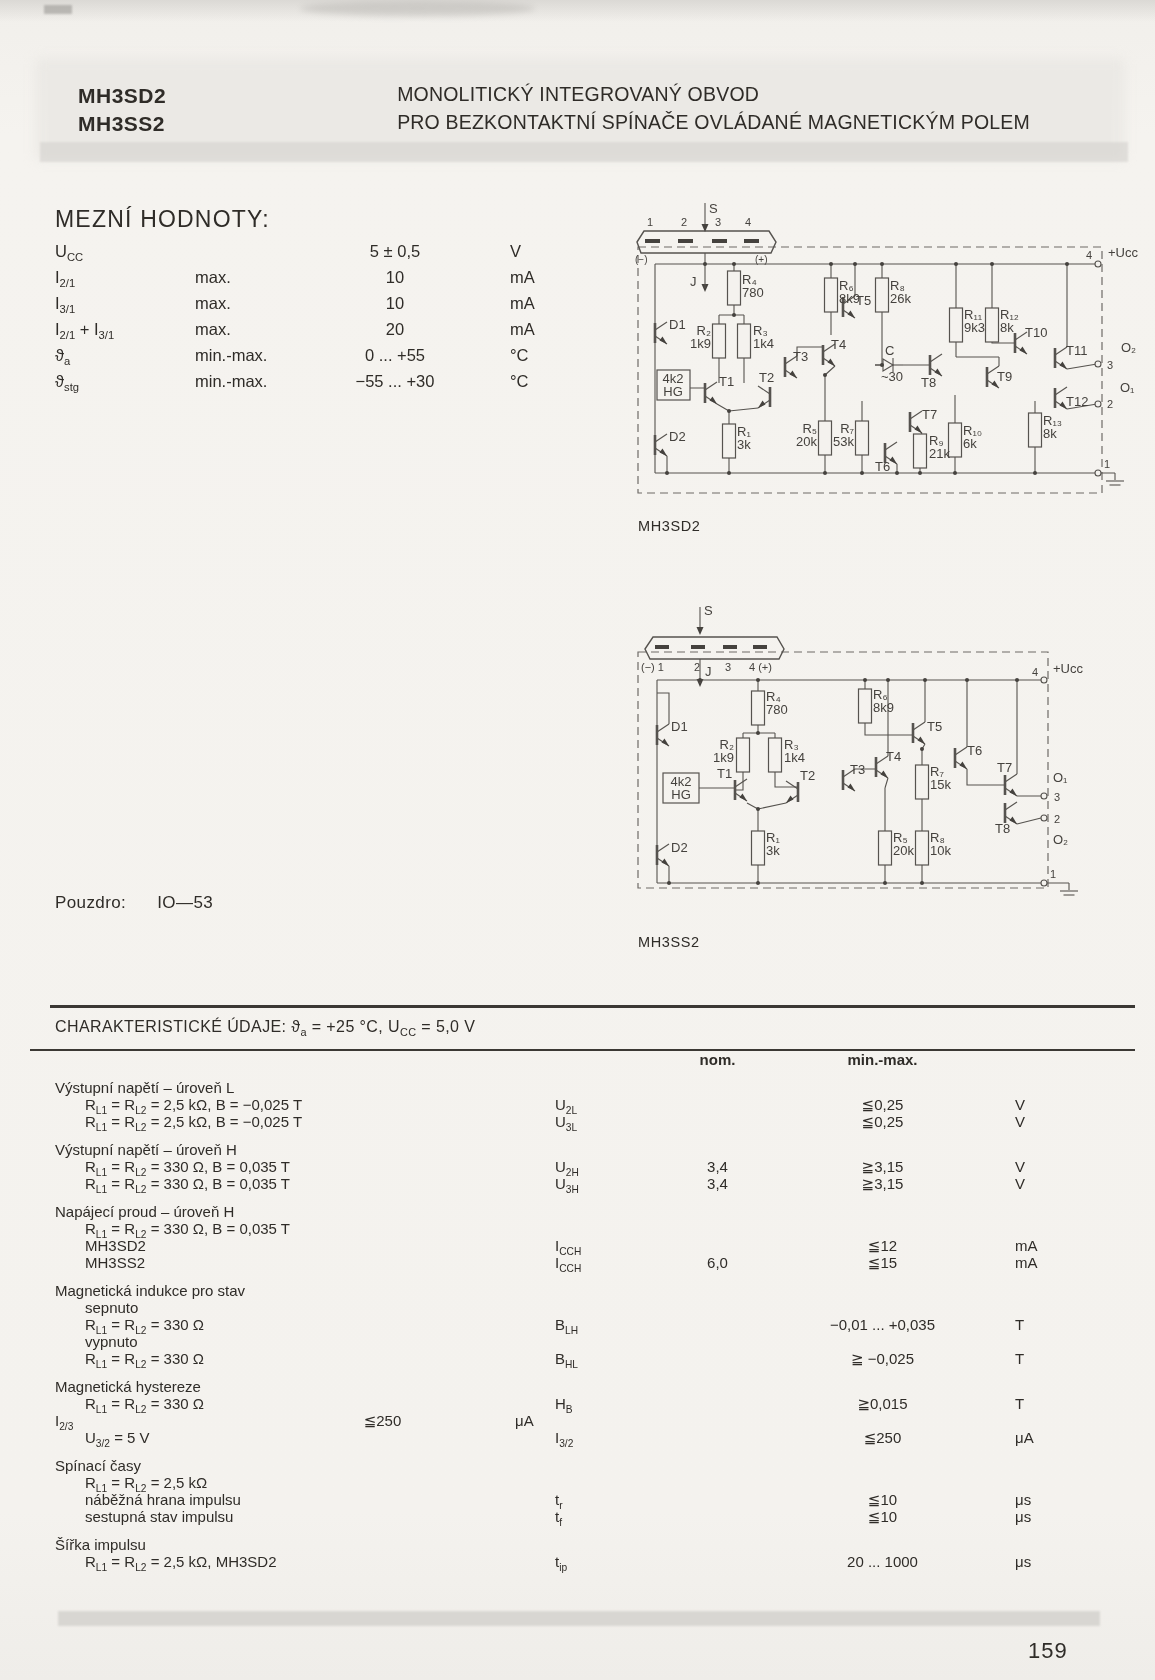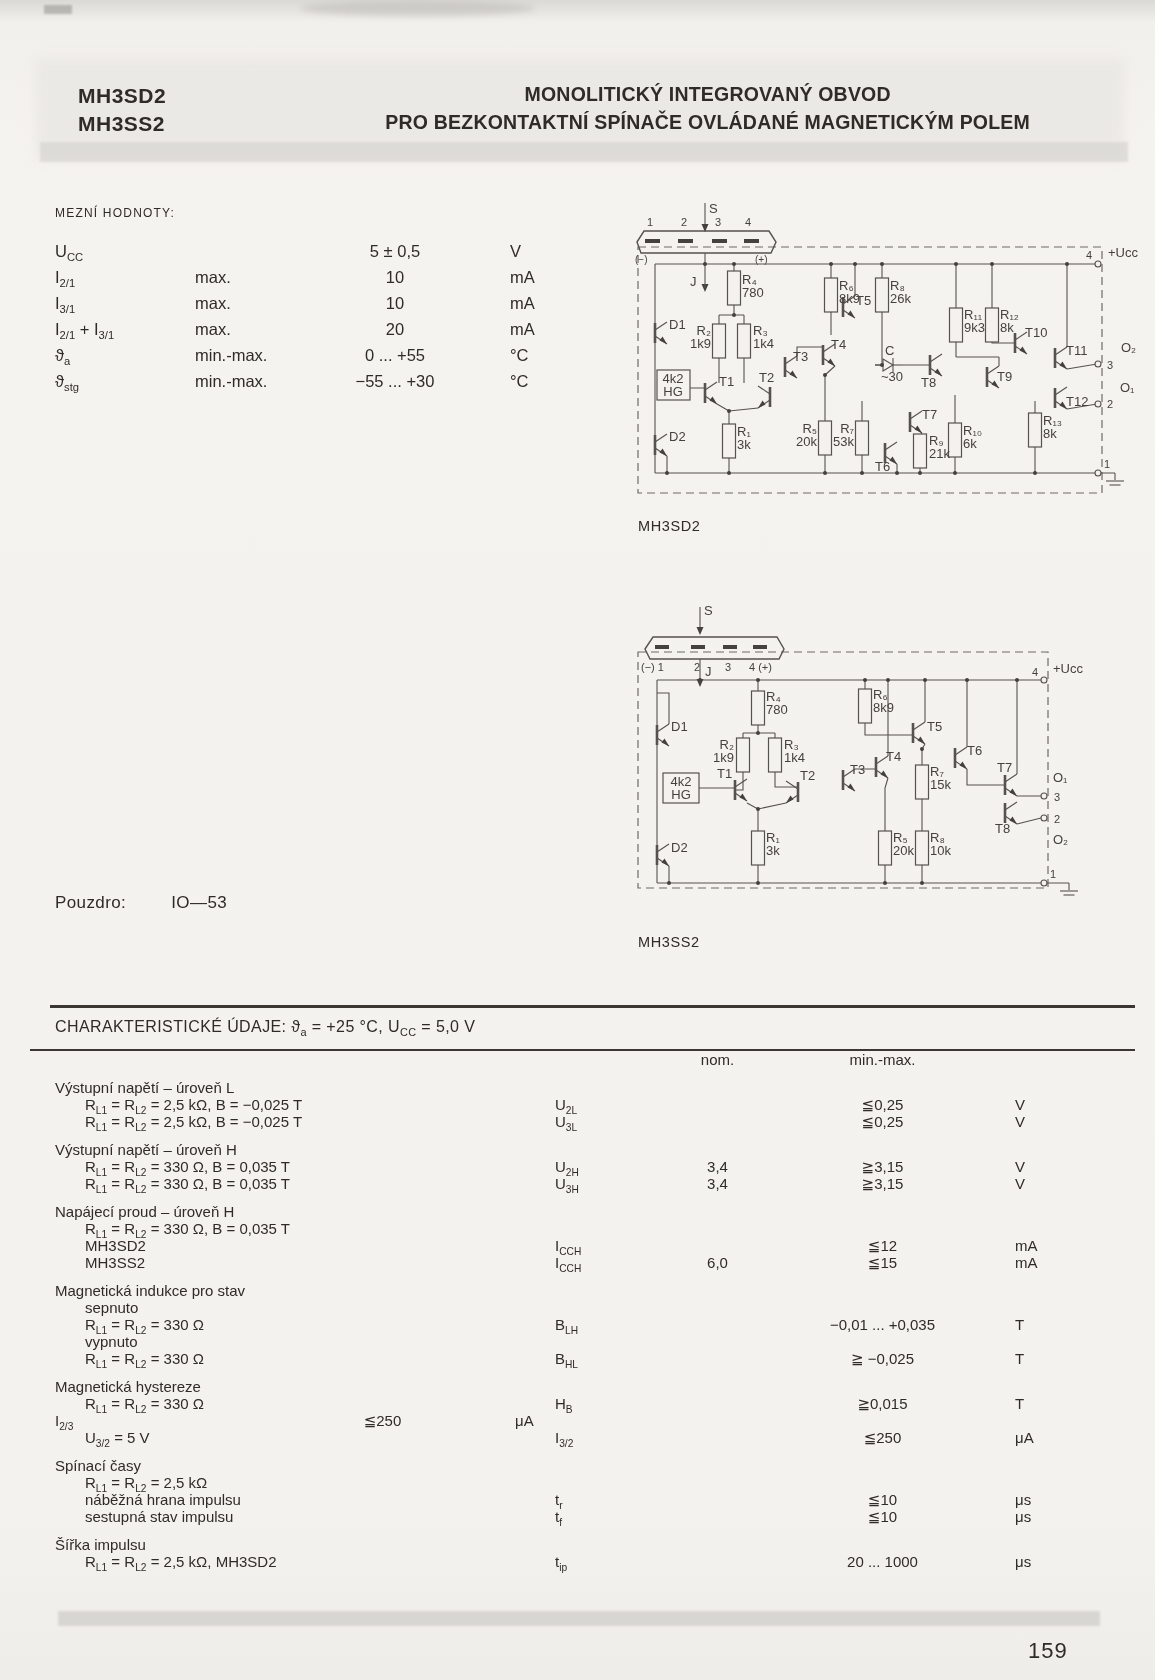--- a/index.html
+++ b/index.html
@@ -13,23 +13,23 @@
   
   .art{position:absolute;pointer-events:none}
   .art1{left:0;top:0;width:1155px;height:22px;background:linear-gradient(180deg,#c9c7c3,rgba(201,199,195,0));opacity:.55}
   .art2{left:300px;top:1px;width:235px;height:15px;background:#b2b0ac;border-radius:50%;opacity:.45;filter:blur(3px)}
   .art3{left:35px;top:58px;width:1090px;height:102px;background:#e6e4e0;opacity:.6;filter:blur(6px)}
   .art4{left:40px;top:142px;width:1088px;height:20px;background:#d6d4d0;opacity:.65;filter:blur(1px)}
   .art5{left:58px;top:1611px;width:1042px;height:15px;background:#d3d1cd;opacity:.8;filter:blur(1px)}
   .art6{left:44px;top:5px;width:28px;height:9px;background:#8d8b87;opacity:.5;filter:blur(1px)}
   
   .brand{left:78px;top:82px;font-size:21px;font-weight:bold;letter-spacing:.5px;line-height:28px}
-  .doc-title{right:125px;top:80px;font-size:19.5px;font-weight:bold;letter-spacing:.2px;line-height:28px;text-align:center}
+  .doc-title{right:125px;top:80px;font-size:19.5px;font-weight:normal;letter-spacing:.2px;line-height:28px;text-align:left}
   
-  .limits-title{left:55px;top:206px;font-size:12px;letter-spacing:1.2px}
+  .limits-title{left:55px;top:206px;font-size:23px;letter-spacing:1.2px}
   .limits{left:55px;top:238px;width:540px;font-size:16.5px}
   .lrow{display:flex;height:26px;line-height:26px;align-items:center}
   .l-sym{width:140px}
   .l-cond{width:115px}
   .l-val{width:170px;text-align:center}
   .l-unit{padding-left:30px}
   
   .sch{position:absolute}
   svg text{font-family:"Liberation Sans",sans-serif;fill:#45423e}
   .sl{font-size:13px}
@@ -40,28 +40,28 @@
   .pkg{stroke:#56534f;stroke-width:1.4;fill:none}
   .slot{fill:#45423e}
   .dot{fill:#45423e}
   .pin{fill:#f4f2ee;stroke:#56534f;stroke-width:1.1}
   .arrow{fill:#45423e}
   .hgbox{stroke:#56534f;stroke-width:1.2;fill:none}
   .cap{font-size:14.5px;letter-spacing:.6px}
   .cap1{left:638px;top:518px}
   .cap2{left:638px;top:934px}
   .pouzdro{left:55px;top:893px;font-size:17px;letter-spacing:.4px}
-  .pouzdro .pv{margin-left:45px}
+  .pouzdro .pv{margin-left:31px}
   
   .rule{background:#3b3834}
   .chars-rule-1{left:50px;top:1005px;width:1085px;height:3px}
   .chars-rule-2{left:30px;top:1049px;width:1105px;height:2px}
   .chars-title{left:55px;top:1018px;font-size:16px;letter-spacing:.4px}
   .chars{left:55px;top:1052px;width:1030px;font-size:15px}
-  .chead{display:flex;height:16px;line-height:16px;font-weight:normal}
+  .chead{display:flex;height:16px;line-height:16px;font-weight:bold}
   .crow{display:flex;height:17px;line-height:17px;align-items:flex-end}
   .crow.head{margin-top:11px}
   .c-desc{width:500px;box-sizing:border-box}
   .crow.indent .c-desc{padding-left:30px}
   .c-sym{width:105px}
   .c-nom{width:115px;text-align:center}
   .c-mm{width:215px;text-align:center}
   .c-unit{padding-left:25px}
   .pagenum{left:1028px;top:1638px;font-size:22px;letter-spacing:1px}
 </style>

